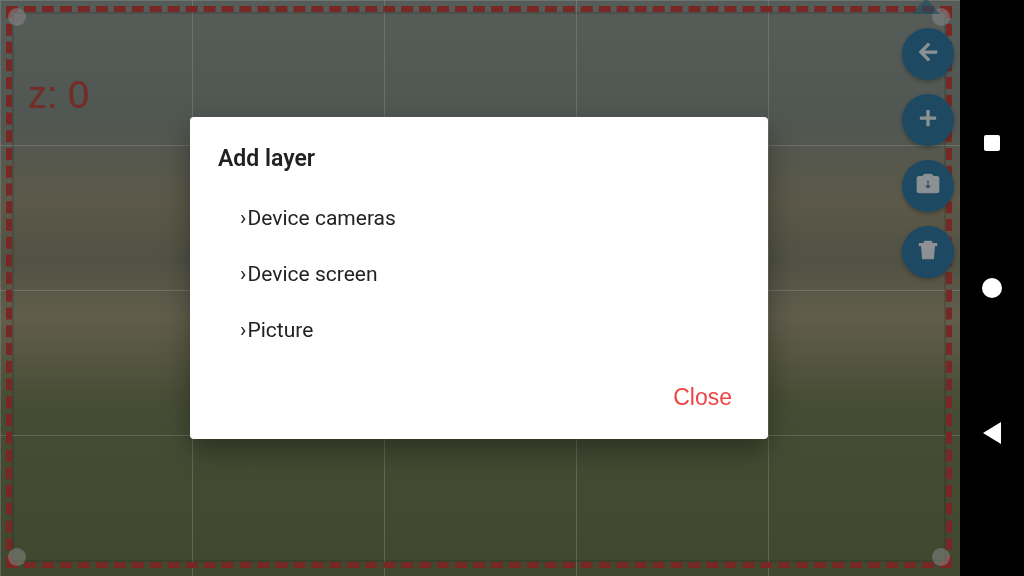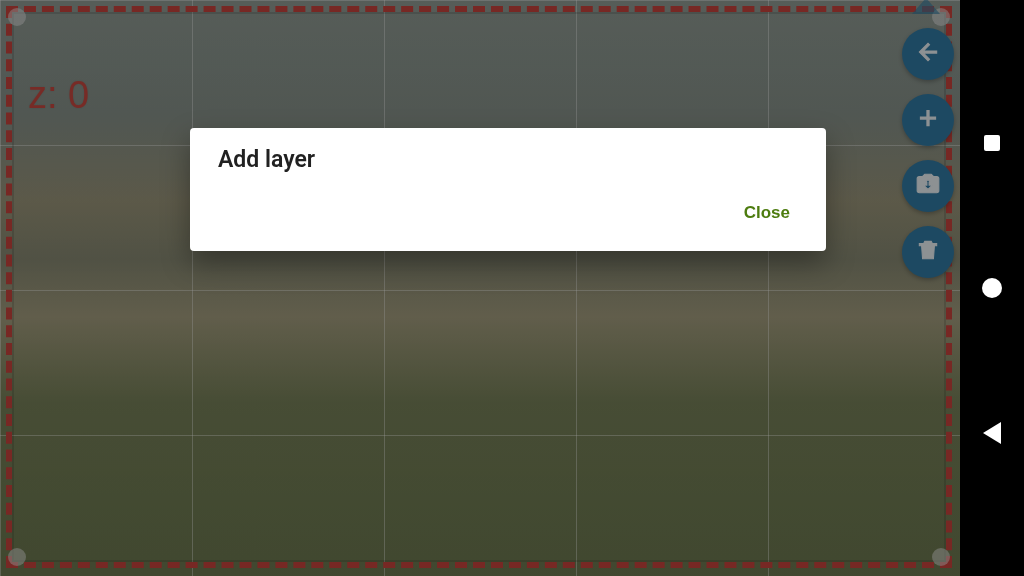--- a/index.html
+++ b/index.html
@@ -87,26 +87,26 @@
 
   
   .scrim {
     position: absolute; inset: 0;
     background: rgba(30,30,30,.45);
   }
 
   
   .dialog {
     position: absolute;
-    left: 190px; top: 128px;
-    width: 636px;
+    left: 190px; top: 117px;
+    width: 578px;
     background: #fff;
     border-radius: 4px;
     box-shadow: 0 12px 28px rgba(0,0,0,.35);
-    padding: 18px 0 8px 0;
+    padding: 28px 0 8px 0;
   }
   .dialog-title {
     font-size: 23px;
     font-weight: 600;
     color: #212121;
     padding: 0 28px 14px;
   }
   .dialog-list {
     padding: 4px 28px 10px 50px;
   }
@@ -120,23 +120,23 @@
     content: "› ";
     letter-spacing: -2px;
   }
   .dialog-actions {
     display: flex;
     justify-content: flex-end;
     padding: 8px 24px 12px;
   }
   .dialog-close {
     background: none; border: none;
-    color: #4d7c0f;
-    font-size: 17px;
-    font-weight: 700;
+    color: #ef4444;
+    font-size: 23px;
+    font-weight: 400;
     padding: 8px 12px;
     cursor: pointer;
   }
 
   
   .navbar {
     width: 64px;
     height: 576px;
     background: #000;
     display: flex;
@@ -203,20 +203,25 @@
             <path d="M6 7h12l-1 13H7L6 7zm3-3h6l1 2h4v2H4V6h4l1-2z"></path>
           </svg>
       </span>
     </div>
   </div>
 
   <div class="scrim"></div>
 
   <div class="dialog">
     <div class="dialog-title">Add layer</div>
+    <div class="dialog-list">
+      <div class="dialog-item">Device cameras</div>
+      <div class="dialog-item">Device screen</div>
+      <div class="dialog-item">Picture</div>
+    </div>
     <div class="dialog-actions">
       <button class="dialog-close">Close</button>
     </div>
   </div>
 
 </div>
 
 <div class="navbar">
   <div class="nav-btn">
     <div class="nav-square"></div>

